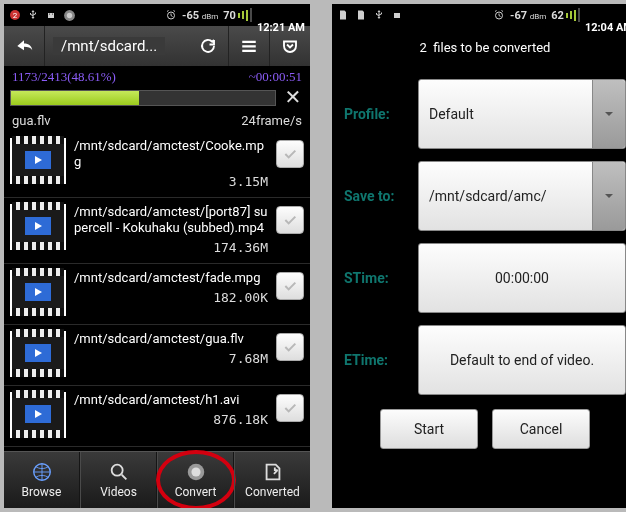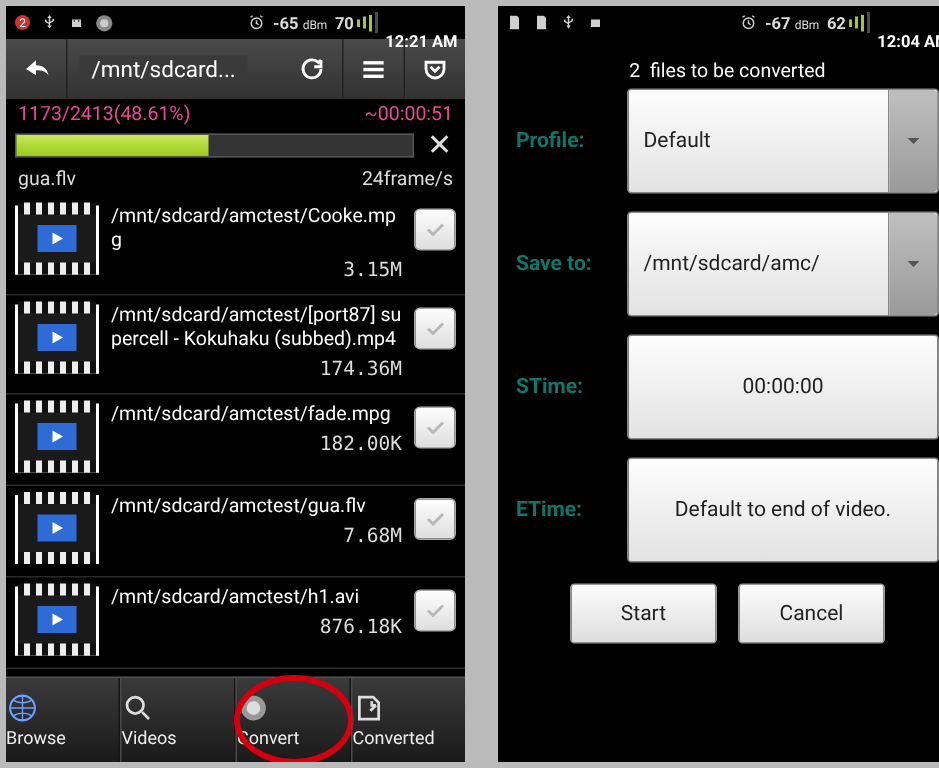--- a/index.html
+++ b/index.html
@@ -20,21 +20,21 @@
   .batt-bar.on{background:#a4c739;}
   .clock{font-weight:700;color:#fff;margin-top:24px;}
 
   
   .actionbar{height:40px;background:linear-gradient(#4a4a4a,#323232);display:flex;align-items:center;color:#fff;font-size:15px;}
   .ab-btn{width:40px;height:40px;display:flex;align-items:center;justify-content:center;border-right:1px solid #222;}
   .ab-title{flex:1;padding:0 8px;white-space:nowrap;overflow:hidden;text-overflow:ellipsis;}
   .ab-title-inner{background:#3a3a3a;border-radius:3px;padding:4px 8px;}
 
   
-  .progress-head{display:flex;justify-content:space-between;color:#ec4899;font-size:13px;padding:3px 8px 2px;}
+  .progress-head{display:flex;justify-content:space-between;color:#8b5cf6;font-size:13px;padding:3px 8px 2px;font-family:Liberation Serif, serif;}
   .progress-row{display:flex;align-items:center;padding:0 6px 2px;}
   .pbar{flex:1;height:14px;background:#333;border:1px solid #555;position:relative;}
   .pbar-fill{position:absolute;left:0;top:0;bottom:0;background:linear-gradient(#c5e85a,#9bcb1d);}
   .pclose{width:22px;height:22px;margin-left:6px;color:#ddd;font-size:20px;line-height:20px;text-align:center;}
   .progress-sub{display:flex;justify-content:space-between;color:#dcdcdc;font-size:13px;padding:2px 8px 4px;}
 
   .filelist{}
   .file-row{display:flex;align-items:flex-start;padding:6px 6px 8px;border-bottom:1px solid #2a2a2a;}
   .thumb{width:52px;height:44px;flex:none;background:#1a1a1a;border:2px solid #fff;border-top:none;position:relative;display:flex;align-items:center;justify-content:center;}
   .thumb::before,.thumb::after{content:"";position:absolute;left:0;right:0;height:8px;background:repeating-linear-gradient(90deg,#111 0 4px,#eee 4px 8px);}
@@ -43,29 +43,29 @@
   .thumb-play{width:26px;height:18px;background:#2e6bd6;display:flex;align-items:center;justify-content:center;}
   .thumb-play svg{width:10px;height:10px;}
   .file-mid{flex:1;padding:0 8px;color:#fff;font-size:13px;}
   .file-path{line-height:16px;word-break:break-all;}
   .file-size{text-align:right;color:#dcdcdc;font-family:monospace;font-size:13px;margin-top:4px;}
   .file-check{width:26px;height:26px;flex:none;background:linear-gradient(#fdfdfd,#dedede);border:1px solid #aaa;border-radius:4px;display:flex;align-items:center;justify-content:center;margin-top:2px;}
   .file-check svg{width:16px;height:16px;stroke:#b8b8b8;}
 
   
   .tabbar{position:absolute;left:0;right:0;bottom:0;height:56px;background:linear-gradient(#3a3a3a,#1a1a1a);display:flex;border-top:1px solid #555;}
-  .tab{flex:1;display:flex;flex-direction:column;align-items:flex-start;justify-content:center;color:#eee;font-size:12px;border-right:1px solid #151515;border-left:1px solid #4a4a4a;gap:2px;position:relative;}
+  .tab{flex:1;display:flex;flex-direction:column;align-items:center;justify-content:center;color:#eee;font-size:12px;border-right:1px solid #151515;border-left:1px solid #4a4a4a;gap:2px;position:relative;}
   .tab:first-child{border-left:none;}
   .tab:last-child{border-right:none;}
   .tab svg{width:22px;height:22px;fill:#ddd;}
   .circle-highlight{position:absolute;width:72px;height:52px;border:4px solid #d4000f;border-radius:50%/50%;top:-2px;left:50%;transform:translateX(-50%);pointer-events:none;}
 
   
   .r-body{color:#fff;padding:10px 12px 0;}
-  .r-header{text-align:center;font-size:13px;margin:4px 0 4px;color:#fff;}
+  .r-header{text-align:center;font-size:13px;margin:4px 0 24px;color:#fff;}
   .form-row{display:flex;align-items:center;margin-bottom:12px;}
   .form-label{width:74px;font-size:14px;color:#0f766e;font-weight:bold;}
   .form-field{flex:1;height:36px;background:linear-gradient(#fdfdfd,#e2e2e2);border:1px solid #888;border-radius:3px;color:#222;font-size:14px;display:flex;align-items:center;padding:16px 10px;position:relative;}
   .form-field.center{justify-content:center;}
   .dd-arrow{position:absolute;right:0;top:0;bottom:0;width:32px;background:linear-gradient(#bfbfbf,#9a9a9a);border-left:1px solid #888;border-radius:0 3px 3px 0;display:flex;align-items:center;justify-content:center;}
   .btn-row{display:flex;gap:14px;justify-content:center;margin-top:14px;}
   .btn{width:96px;height:38px;background:linear-gradient(#fcfcfc,#dedede);border:1px solid #999;border-radius:3px;color:#222;font-size:14px;display:flex;align-items:center;justify-content:center;}
 
 </style>
 </head>

